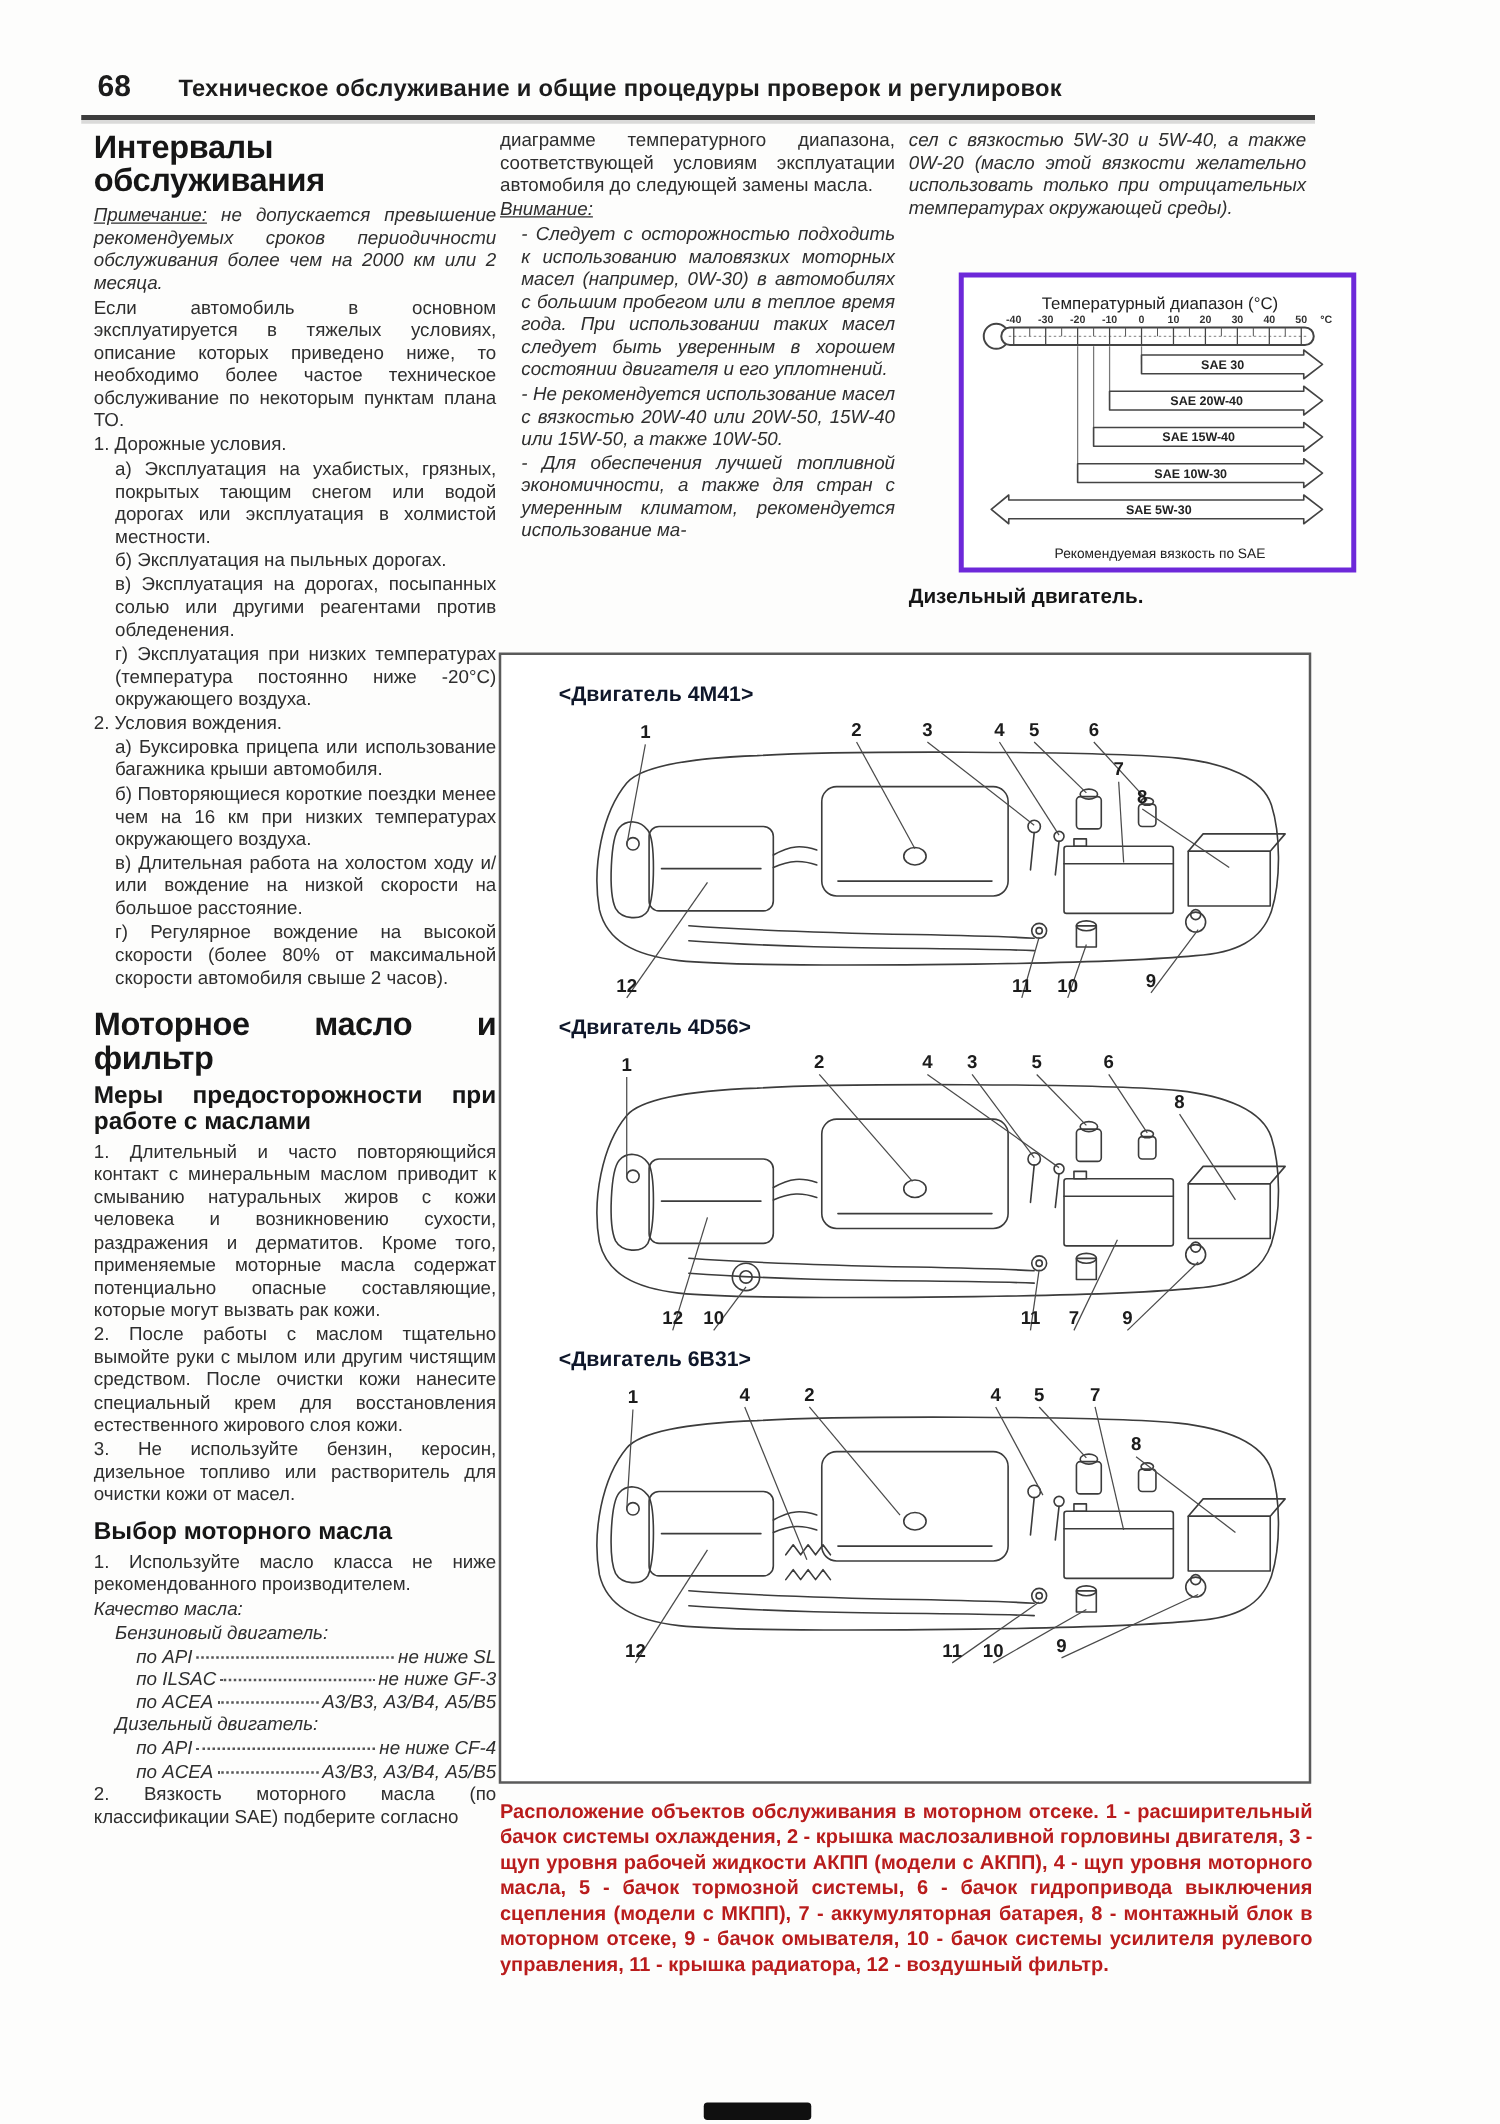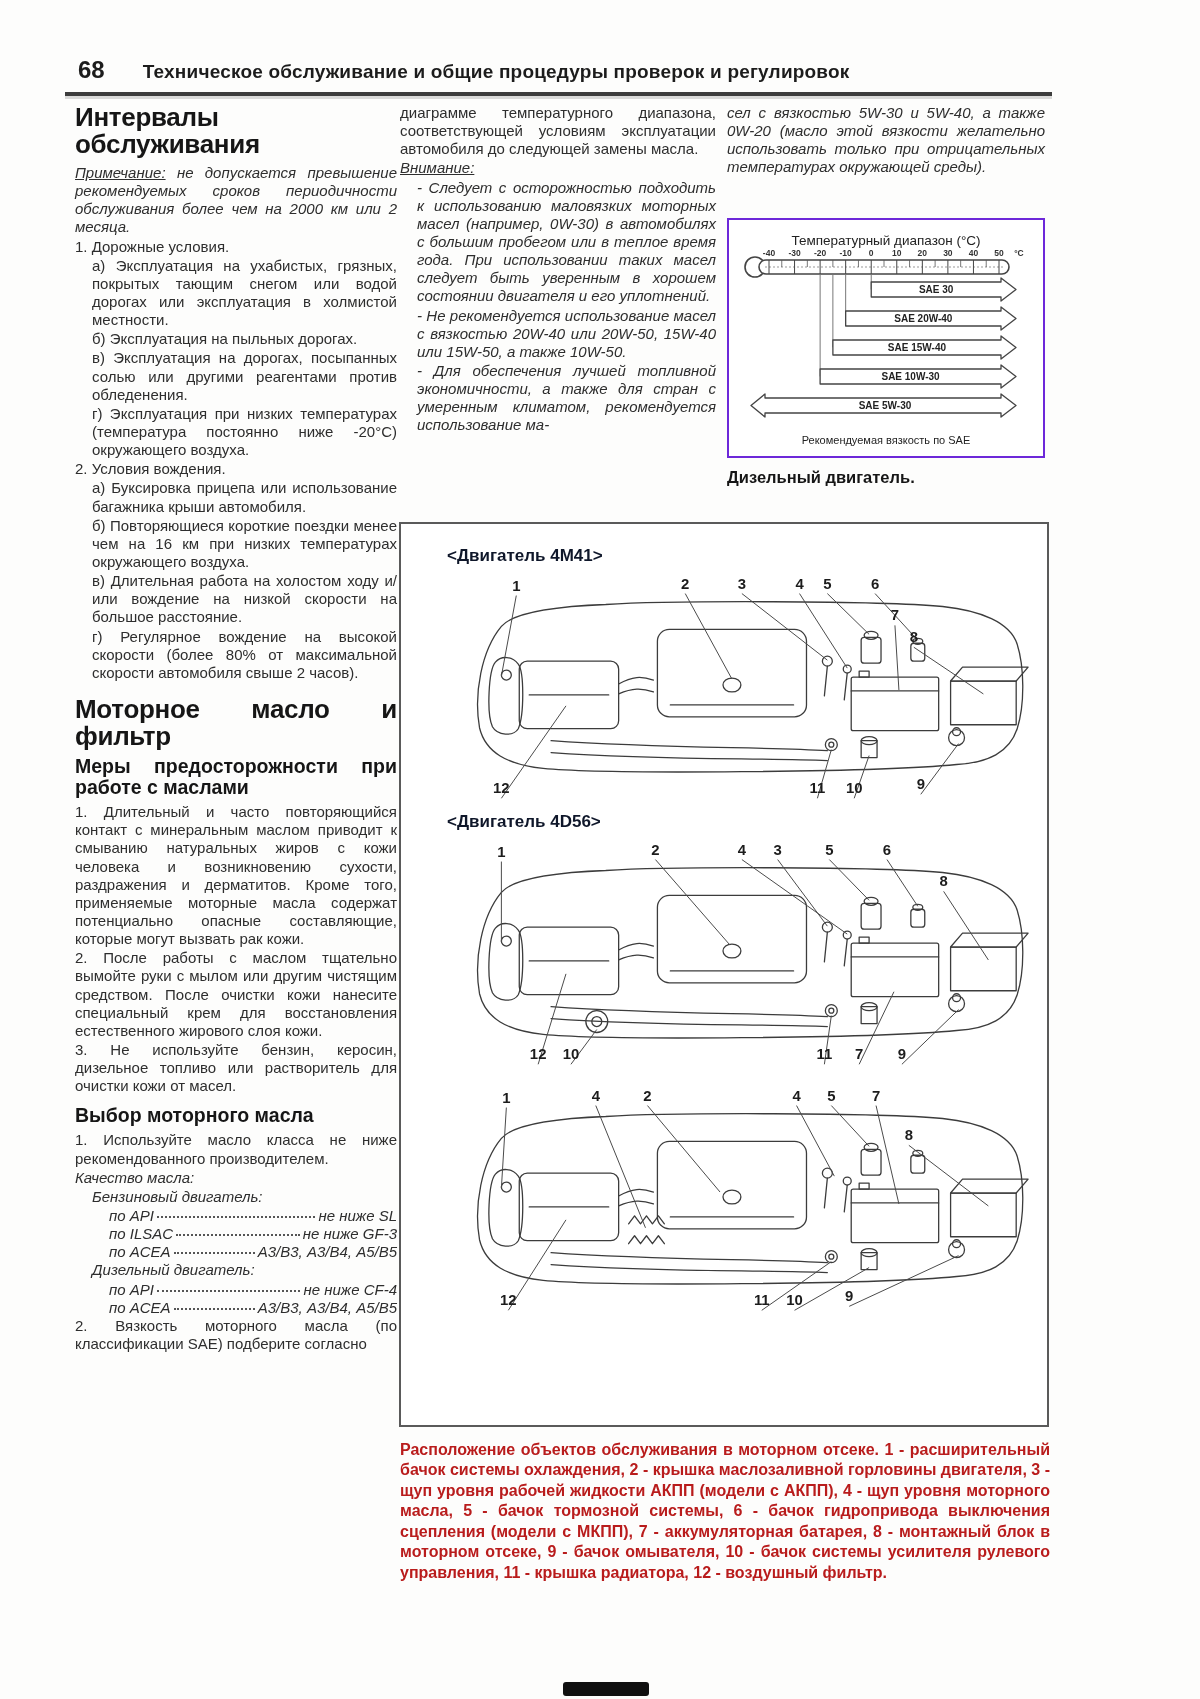--- a/index.html
+++ b/index.html
@@ -19,21 +19,21 @@
   h1{font-size:26px;line-height:1.04;margin:0 0 6px 0;color:#161616;letter-spacing:-.3px;}
   h1.mt{margin-top:14px;}
   h2{font-size:19.5px;line-height:1.08;margin:4px 0 5px 0;color:#161616;}
   .it{font-style:italic;}
   .ul{text-decoration:underline;}
   .ind{padding-left:17px;}
   .specs{font-style:italic;}
   .spec-row{display:flex;align-items:baseline;padding-left:34px;}
   .spec-row .dots{flex:1;border-bottom:2px dotted #555;margin:0 3px;transform:translateY(-3px);}
   .spec-grp{padding-left:17px;font-weight:normal;font-style:italic;}
-  .chart-wrap{position:absolute;left:727px;top:218px;width:318px;height:240px;border:2px solid #6d28d9;background:#fff;box-sizing:border-box;padding:6px 6px;}
+  .chart-wrap{position:absolute;left:767px;top:218px;width:318px;height:240px;border:4px solid #6d28d9;background:#fff;box-sizing:border-box;padding:6px 6px;}
   .chart-footer{position:absolute;left:727px;top:468px;width:318px;font-size:16.5px;font-weight:bold;color:#161616;}
   .diag-box{position:absolute;left:399px;top:522px;width:650px;height:905px;border:2px solid #5a5a5a;background:#fff;box-sizing:border-box;padding-top:14px;}
   .diag-block{margin-bottom:8px;}
   .diag-title{font-size:17px;font-weight:bold;color:#0f172a;margin:8px 0 0 46px;}
   .diag-svg{display:block;margin:0 auto;}
   .big-caption{position:absolute;left:400px;top:1440px;width:650px;font-size:16px;font-weight:bold;line-height:1.28;text-align:justify;color:#b91c1c;}
   .footer-bar{position:absolute;left:563px;top:1682px;width:86px;height:14px;background:#101010;border-radius:3px;}
   svg .sk{fill:none;stroke:#3c3c3c;stroke-width:1.3;stroke-linecap:round;stroke-linejoin:round;}
   svg .ld{stroke:#4a4a4a;stroke-width:1;fill:none;}
   svg .co{font:bold 15px "Liberation Sans",sans-serif;fill:#1c1c1c;text-anchor:middle;}
@@ -43,20 +43,21 @@
 
 <div class="hdr">
   <span class="num">68</span>
   <span class="ttl">Техническое обслуживание и общие процедуры проверок и регулировок</span>
 </div>
 <div class="hdr-rule"></div>
 
 <div class="col col-left">
   <h1>Интервалы обслуживания</h1>
   <p class="it"><span class="ul">Примечание:</span><span> не допускается превышение рекомендуемых сроков периодичности обслуживания более чем на 2000 км или 2 месяца.</span></p>
+  <p>Если автомобиль в основном эксплуатируется в тяжелых условиях, описание которых приведено ниже, то необходимо более частое техническое обслуживание по некоторым пунктам плана ТО.</p>
   <p>1. Дорожные условия.</p>
   <p class="ind">а) Эксплуатация на ухабистых, грязных, покрытых тающим снегом или водой дорогах или эксплуатация в холмистой местности.</p>
   <p class="ind">б) Эксплуатация на пыльных дорогах.</p>
   <p class="ind">в) Эксплуатация на дорогах, посыпанных солью или другими реагентами против обледенения.</p>
   <p class="ind">г) Эксплуатация при низких температурах (температура постоянно ниже -20°С) окружающего воздуха.</p>
   <p>2. Условия вождения.</p>
   <p class="ind">а) Буксировка прицепа или использование багажника крыши автомобиля.</p>
   <p class="ind">б) Повторяющиеся короткие поездки менее чем на 16 км при низких температурах окружающего воздуха.</p>
   <p class="ind">в) Длительная работа на холостом ходу и/или вождение на низкой скорости на большое расстояние.</p>
   <p class="ind">г) Регулярное вождение на высокой скорости (более 80% от максимальной скорости автомобиля свыше 2 часов).</p>
@@ -288,20 +289,21 @@
         <text class="co" x="170" y="228">10</text>
         <line class="ld" x1="425" y1="233" x2="432" y2="184"></line>
         <text class="co" x="425" y="228">11</text>
         <line class="ld" x1="460" y1="233" x2="495" y2="160"></line>
         <text class="co" x="460" y="228">7</text>
         <line class="ld" x1="503" y1="233" x2="560" y2="178"></line>
         <text class="co" x="503" y="228">9</text>
       </svg>
   </div>
   <div class="diag-block">
+    <div class="diag-title">&lt;Двигатель 6В31&gt;</div>
     <svg class="diag-svg" id="diag2" width="644" height="238" viewBox="0 0 648 238">
         <g>
   <path class="sk" d="M78,162 C72,128 80,84 100,60 C112,46 152,40 205,38 C268,34 478,34 544,40 C582,44 612,56 619,78 C626,100 627,138 619,163 C611,187 590,197 558,199 C476,207 202,209 142,203 C106,199 84,187 78,162 Z"></path>
   <path class="sk" d="M94,96 C87,104 85,148 91,161 C96,170 112,171 117,163 C123,149 123,106 117,98 C111,90 100,89 94,96 Z"></path>
   <circle class="sk" cx="105" cy="109" r="5"></circle>
   <rect class="sk" x="118" y="95" width="100" height="68" rx="8"></rect>
   <path class="sk" d="M128,129 L208,129"></path>
   <path class="sk" d="M218,118 C232,110 241,110 253,114"></path>
   <path class="sk" d="M218,128 C232,122 241,122 253,126"></path>
   <rect class="sk" x="257" y="63" width="150" height="88" rx="12"></rect>

